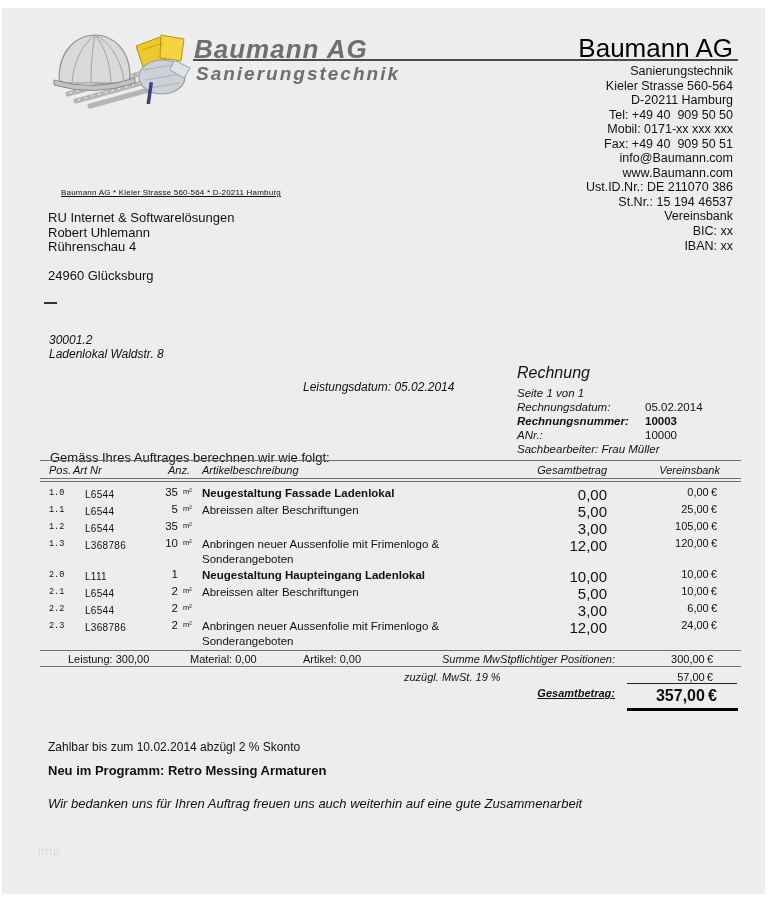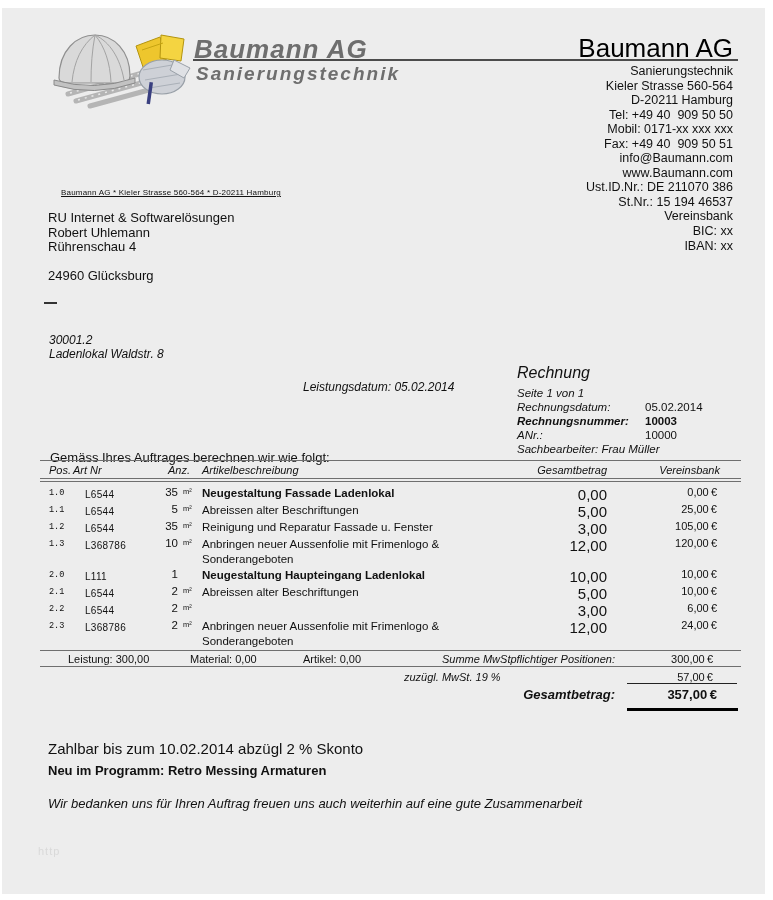--- a/index.html
+++ b/index.html
@@ -64,26 +64,26 @@
   .s-leistung{position:absolute;left:68px;}
   .s-material{position:absolute;left:190px;}
   .s-artikel{position:absolute;left:303px;}
   .s-netlbl{position:absolute;left:380px;width:235px;text-align:right;font-style:italic;}
   .s-net{position:absolute;left:628px;width:85px;text-align:right;}
   .vatrow{position:absolute;top:671px;left:0;width:773px;font-size:11px;}
   .s-vatlbl{position:absolute;left:404px;width:195px;text-align:left;font-style:italic;}
   .s-vat{position:absolute;left:628px;width:85px;text-align:right;}
   .vat-rule{position:absolute;top:683px;left:627px;width:110px;height:1px;background:#222;}
   .totalrow{position:absolute;top:687px;left:0;width:773px;}
-  .s-totlbl{position:absolute;left:400px;width:215px;text-align:right;font-size:13px;font-weight:bold;font-style:italic;}
-  .s-total{position:absolute;left:620px;width:97px;text-align:right;font-size:13px;font-weight:bold;}
+  .s-totlbl{position:absolute;left:400px;width:215px;text-align:right;font-size:11px;font-weight:bold;font-style:italic;text-decoration:underline;}
+  .s-total{position:absolute;left:620px;width:97px;text-align:right;font-size:16px;font-weight:bold;}
   .total-rule{position:absolute;top:708px;left:627px;width:111px;height:3px;background:#000;}
 
   
-  .f-payment{position:absolute;left:48px;top:740px;font-size:15px;}
+  .f-payment{position:absolute;left:48px;top:740px;font-size:12px;}
   .f-promo{position:absolute;left:48px;top:763px;font-size:13px;font-weight:bold;}
   .f-thanks{position:absolute;left:48px;top:796px;font-size:13px;font-style:italic;}
   .watermark{position:absolute;left:38px;top:845px;font-size:11px;color:#d9d9d9;letter-spacing:1px;}
 </style>
 </head>
 <body>
 
 <div class="gray-page"></div>
 
 <svg class="logo-svg" viewBox="0 0 148 84" aria-hidden="true">
@@ -206,23 +206,20 @@
       <span class="dl">Abreissen alter Beschriftungen</span>
     </span>
   <span class="cep">5,00</span>
   <span class="cgp">25,00 €</span>
 </div>
 <div class="trow" style="top:520px">
   <span class="cpos">1.2</span>
   <span class="cart">L6544</span>
   <span class="cqty">35</span>
   <span class="cunit">m²</span>
-  <span class="cdesc">
-      <span class="dl">Reinigung und Reparatur Fassade u. Fenster</span>
-    </span>
   <span class="cep">3,00</span>
   <span class="cgp">105,00 €</span>
 </div>
 <div class="trow" style="top:537px">
   <span class="cpos">1.3</span>
   <span class="cart">L368786</span>
   <span class="cqty">10</span>
   <span class="cunit">m²</span>
   <span class="cdesc">
       <span class="dl">Anbringen neuer Aussenfolie mit Frimenlogo &amp;</span>

